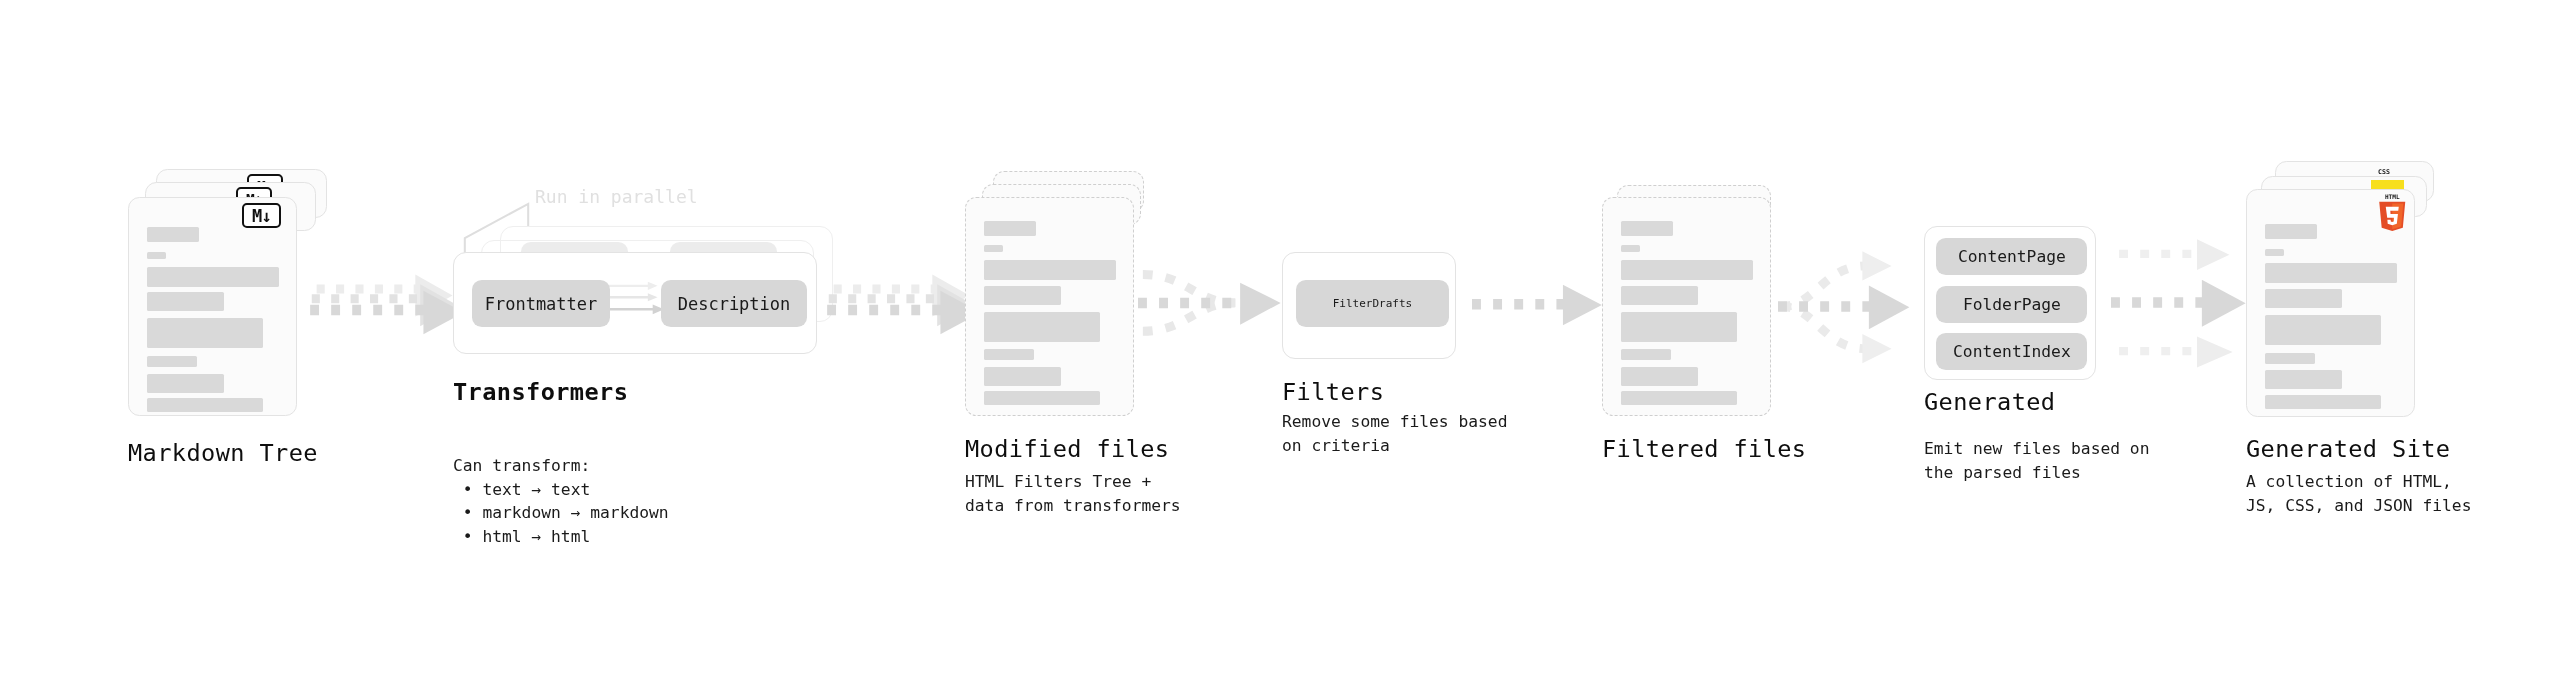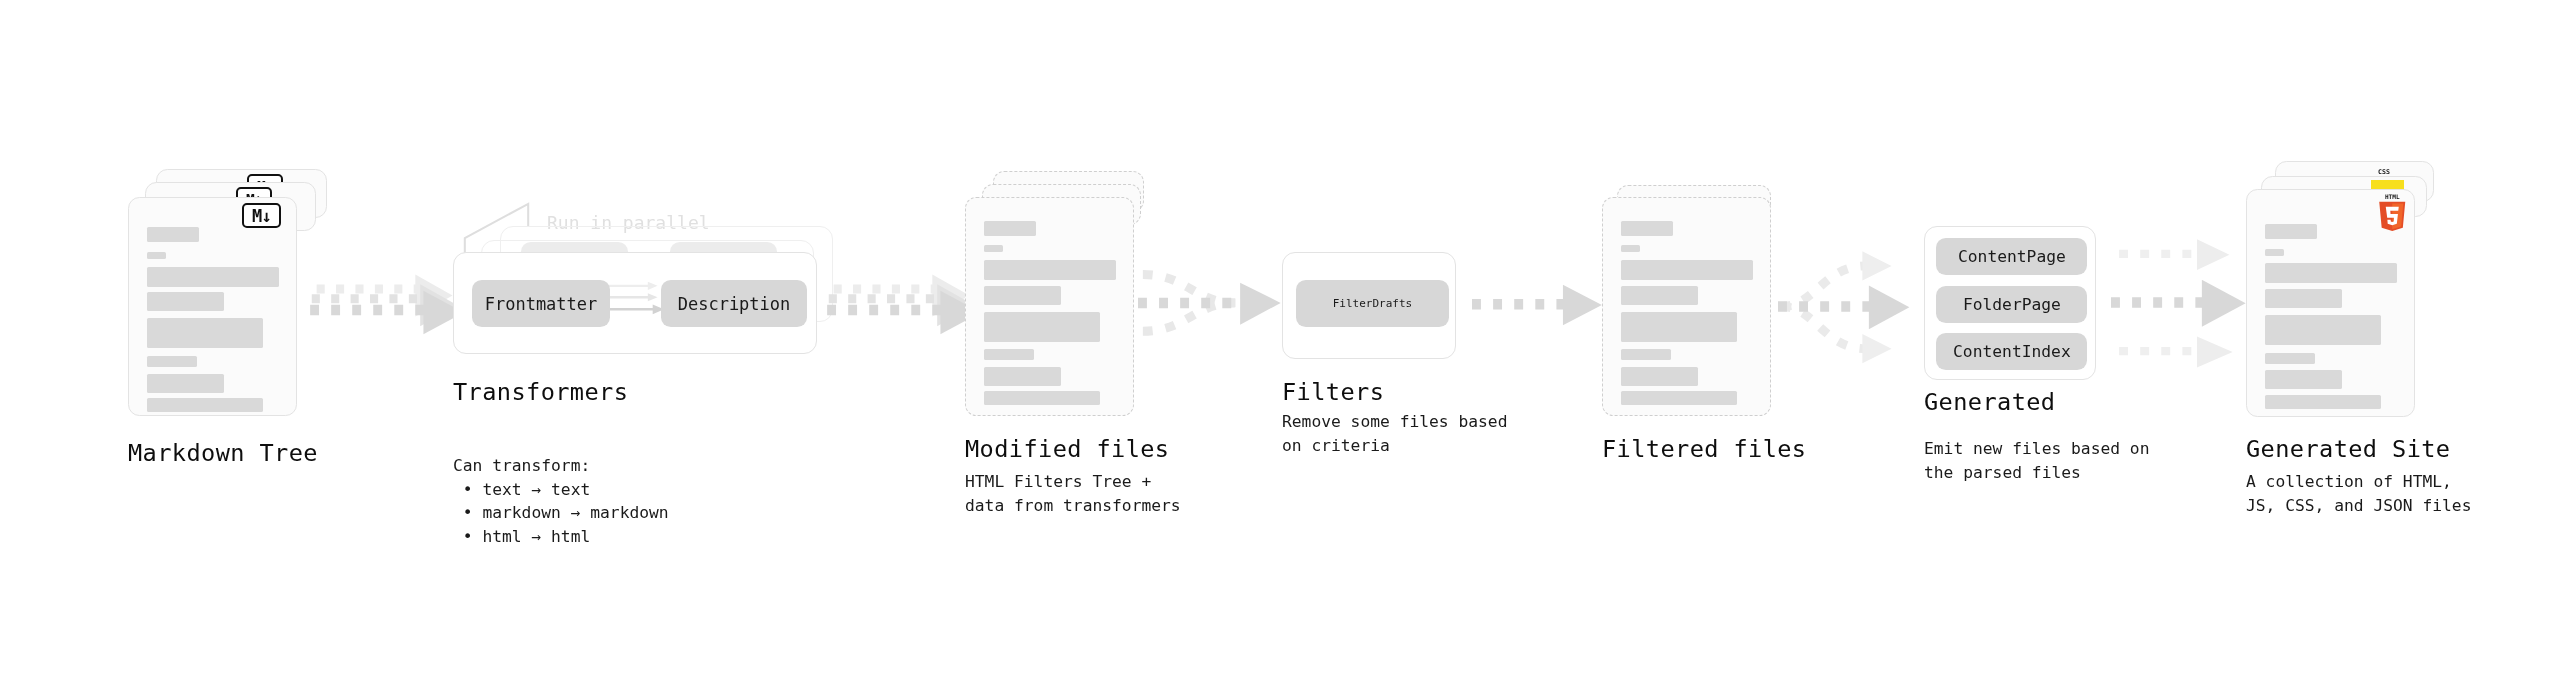--- a/index.html
+++ b/index.html
@@ -81,21 +81,21 @@
       </g>
       <polygon points="140,28 190,55 140,82" fill="#d8d8d8"></polygon>
     </svg>
   </div>
 
   <div class="node">
 
     <svg class="arrow" style="left:463px;top:199px;" width="106" height="65" viewBox="0 0 130 80">
       <path d="M2,72 L2,48 L80,6 L80,34" stroke="#dedede" stroke-width="2.5" fill="none"></path>
     </svg>
-    <div class="hint" style="left:535px;top:212px;margin-left:12px;">Run in parallel</div>
+    <div class="hint" style="left:535px;top:186px;">Run in parallel</div>
 
     <div class="pbox ghost" style="left:500px;top:226px;width:333px;height:96px;">
       <div class="chip ghost" style="left:20.3px;top:14.6px;width:107px;height:42px;"></div>
       <div class="chip ghost" style="left:169px;top:14.6px;width:107px;height:42px;"></div>
     </div>
     <div class="pbox ghost" style="left:481px;top:240px;width:333px;height:96px;">
       <div class="chip ghost2" style="left:20.3px;top:14.6px;width:107px;height:42px;"></div>
       <div class="chip ghost2" style="left:169px;top:14.6px;width:107px;height:42px;"></div>
     </div>
 
@@ -107,21 +107,21 @@
           <line x1="2" y1="20" x2="56" y2="20" stroke="#e6e6e6"></line>
           <polygon points="54,15 66,20 54,25" fill="#e6e6e6"></polygon>
           <line x1="2" y1="35" x2="62" y2="35" stroke="#d2d2d2"></line>
           <polygon points="60,29 74,35 60,41" fill="#d2d2d2"></polygon>
         </g>
       </svg>
       <div class="chip" style="left:18px;top:27px;width:138px;height:47px;font-size:17px;">Frontmatter</div>
       <div class="chip" style="left:207px;top:27px;width:146px;height:47px;font-size:17px;">Description</div>
     </div>
 
-    <div class="title" style="left:453px;top:378px;">Transformers</div>
+    <div class="title" style="left:453px;top:378px;font-weight:bold;">Transformers</div>
     <div class="sub" style="left:453px;top:410px;margin-top:44px;">Can transform:
  • text → text
  • markdown → markdown
  • html → html</div>
   </div>
 
   <div class="arrow" style="left:827px;top:268px;">
     <svg width="154" height="89" viewBox="0 0 190 110">
       <g stroke="#ececec" stroke-width="11" stroke-dasharray="10 14" fill="none">
         <line x1="8" y1="26" x2="140" y2="26"></line>

